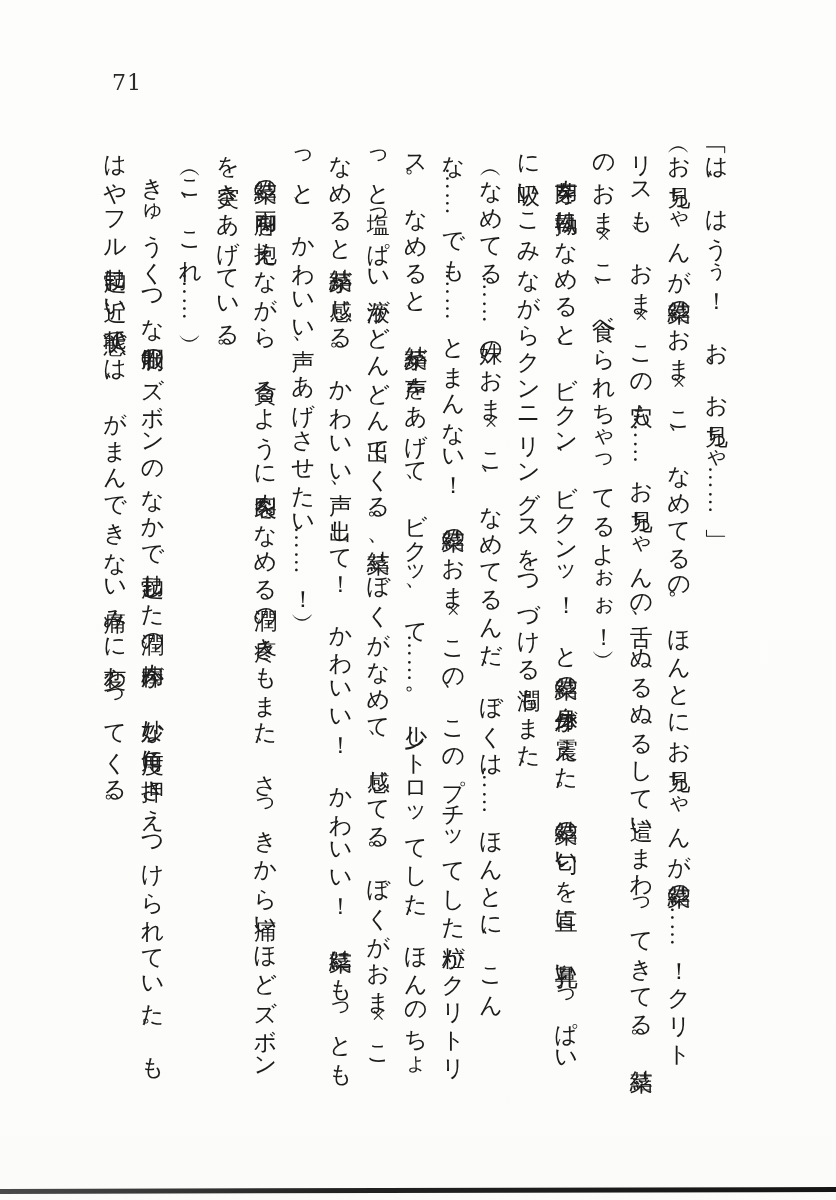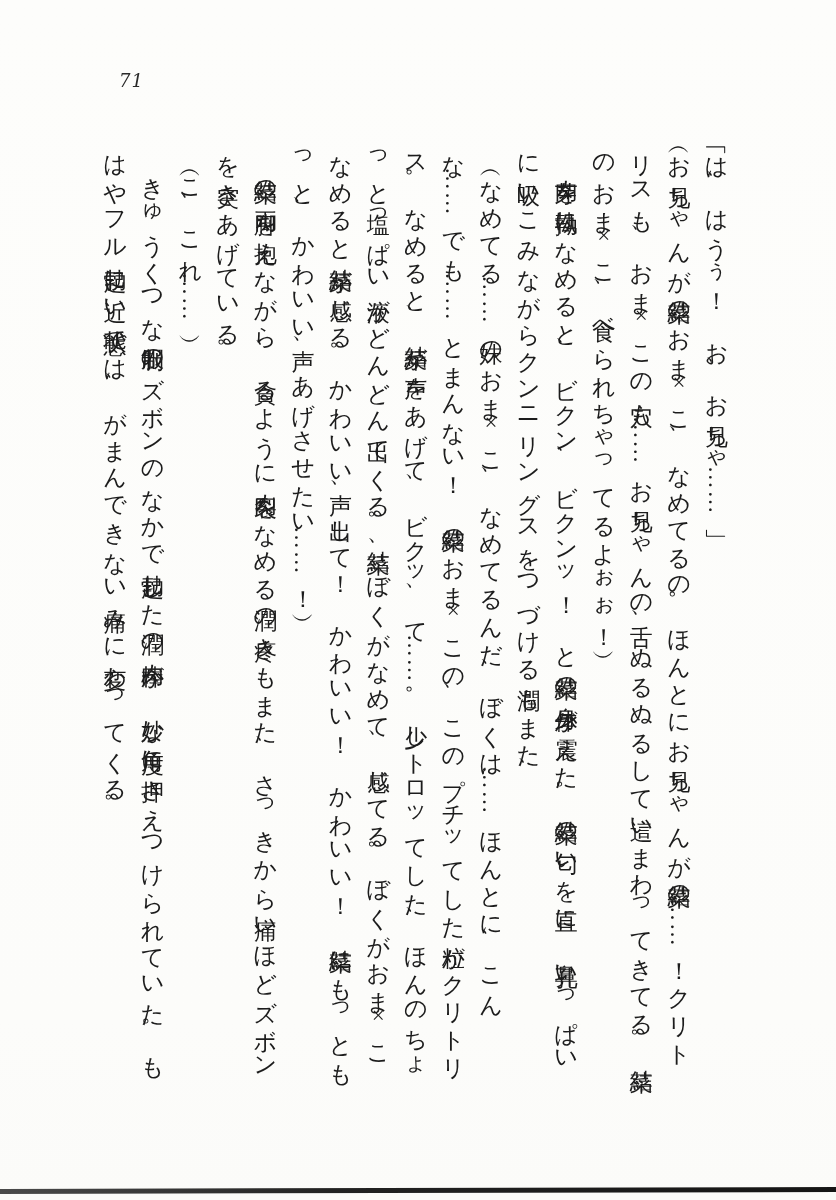--- a/index.html
+++ b/index.html
@@ -14,25 +14,24 @@
     font-family: "Liberation Serif", serif;
   }
   .page {
     position: relative;
     width: 836px;
     height: 1200px;
     background: linear-gradient(180deg, #fdfdfb 0%, #fcfcfa 85%, #fbfbf9 100%);
   }
   .page-number {
     position: absolute;
-    left: 119px;
+    left: 112px;
     top: 70px;
     font-family: "DejaVu Serif", serif;
-    font-style: italic;
-    font-size: 18px;
+    font-size: 22px;
     color: #2a2a2a;
     letter-spacing: 1px;
   }
   .text-block {
     position: absolute;
     top: 139px;
     right: 101px;
     height: 940px;
     writing-mode: vertical-rl;
     font-family: "Liberation Serif", serif;

